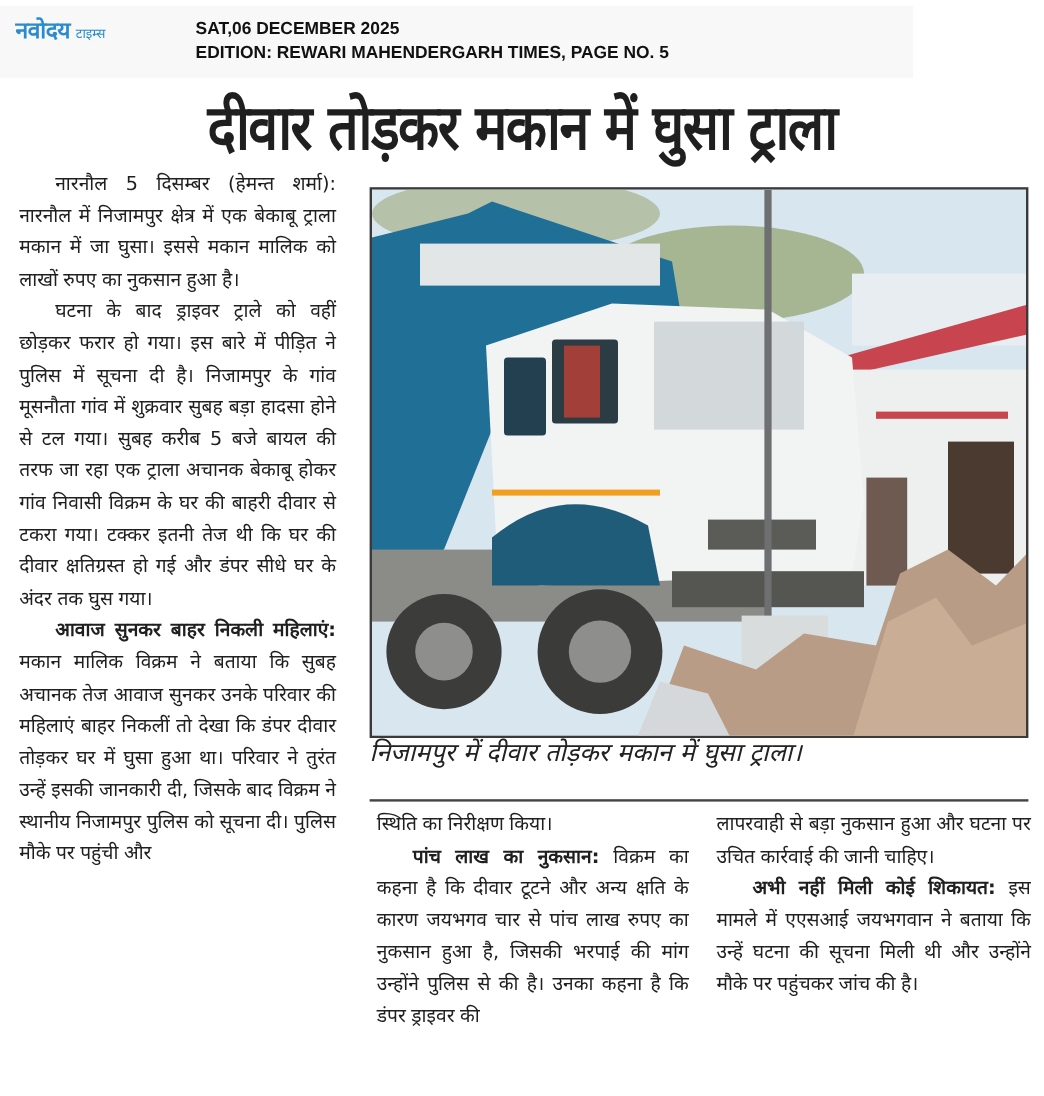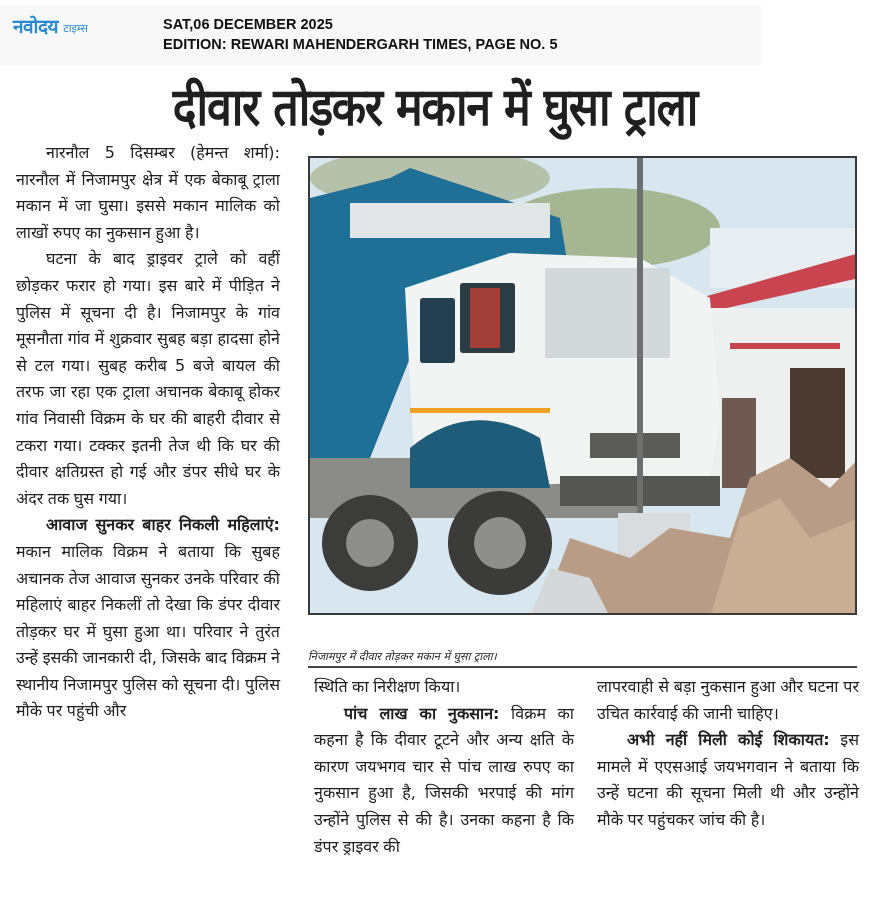--- a/index.html
+++ b/index.html
@@ -42,23 +42,23 @@
   .bold-lead { font-weight: bold; }
 
   .col-left { left: 16px; top: 140px; width: 264px; }
 
   .photo {
     position: absolute; left: 308px; top: 156px; width: 549px; height: 459px;
     border: 2px solid #3a3a3a; overflow: hidden;
     background: linear-gradient(180deg, #cfe0ec 0%, #dce7ee 35%, #c9c6bf 70%, #a8978a 100%);
   }
   .caption {
-    position: absolute; left: 308px; top: 646px; width: 549px;
+    position: absolute; left: 308px; top: 616px; width: 549px;
     font-family: "DejaVu Sans", sans-serif; font-style: italic;
-    font-size: 11px; line-height: 22px; color: #222; white-space: nowrap;
+    font-size: 21px; line-height: 22px; color: #222; white-space: nowrap;
   }
   .rule {
     position: absolute; left: 308px; top: 666px; width: 549px; height: 2px; background: #444;
   }
   .col-mid { left: 314px; top: 674px; width: 260px; }
   .col-right { left: 597px; top: 674px; width: 262px; }
 </style>
 </head>
 <body>
 

